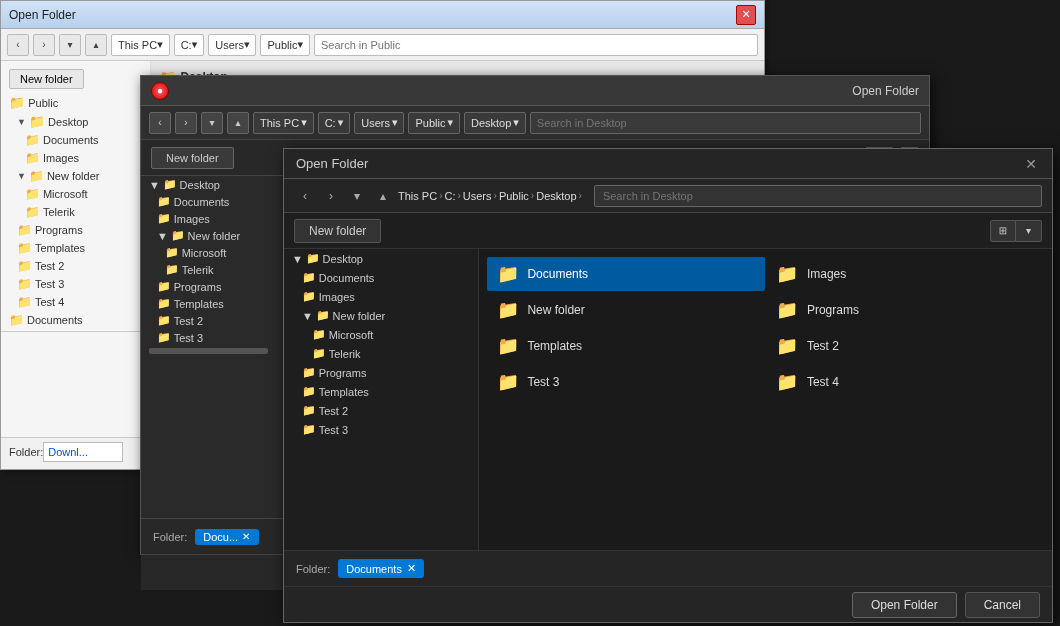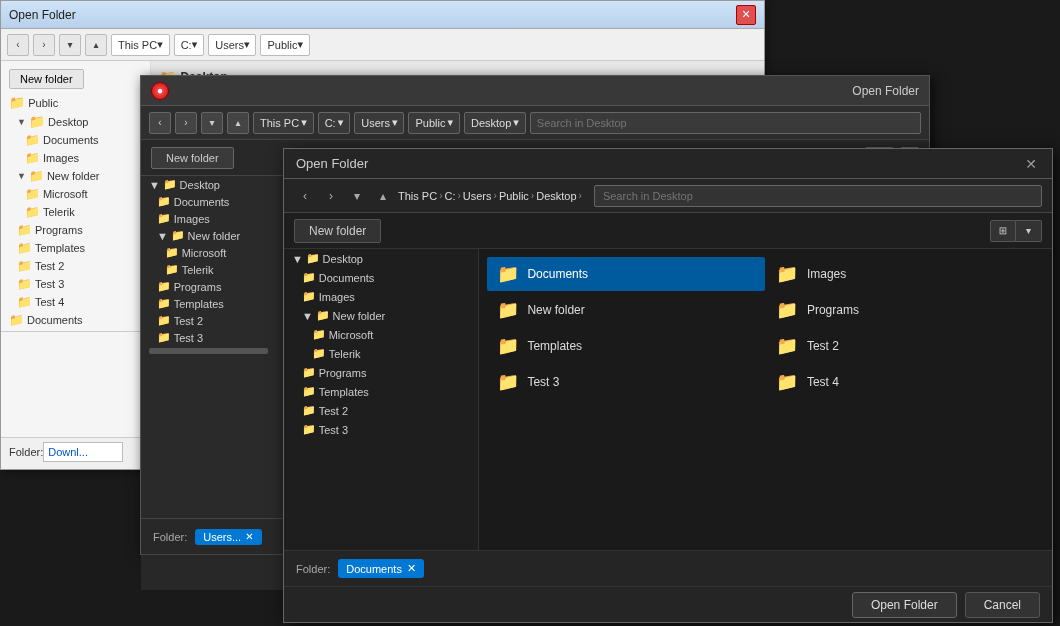--- a/index.html
+++ b/index.html
@@ -562,20 +562,21 @@
       <span>▾</span>
     </div>
     <div class="addr-segment">
       <span>Users</span>
       <span>▾</span>
     </div>
     <div class="addr-segment">
       <span>Public</span>
       <span>▾</span>
     </div>
+    <input class="search-box1" type="text" placeholder="Search in Public" style="">
   </div>
 
   <div class="win1-body">
     <div class="win1-sidebar">
       <button class="win1-new-folder">New folder</button>
       <div class="tree-item">
         <span style="color:#4488cc;font-size:13px;">📁</span>
         <span>Public</span>
       </div>
       <div class="tree-item indent1">
@@ -799,21 +800,21 @@
       <div class="win2-file-item">
         <span class="ficon">📁</span>
         <span>Test 4</span>
       </div>
     </div>
   </div>
 
   <div class="win2-statusbar">
     <span>Folder:</span>
     <div class="folder-tag">
-      <span>Users...</span>
+      <span>Docu...</span>
       <span class="folder-tag-x">✕</span>
     </div>
   </div>
 
   <div class="win2-action-bar">
     <button class="action-btn primary">Open Folder</button>
     <button class="action-btn">Cancel</button>
   </div>
 </div>
 

